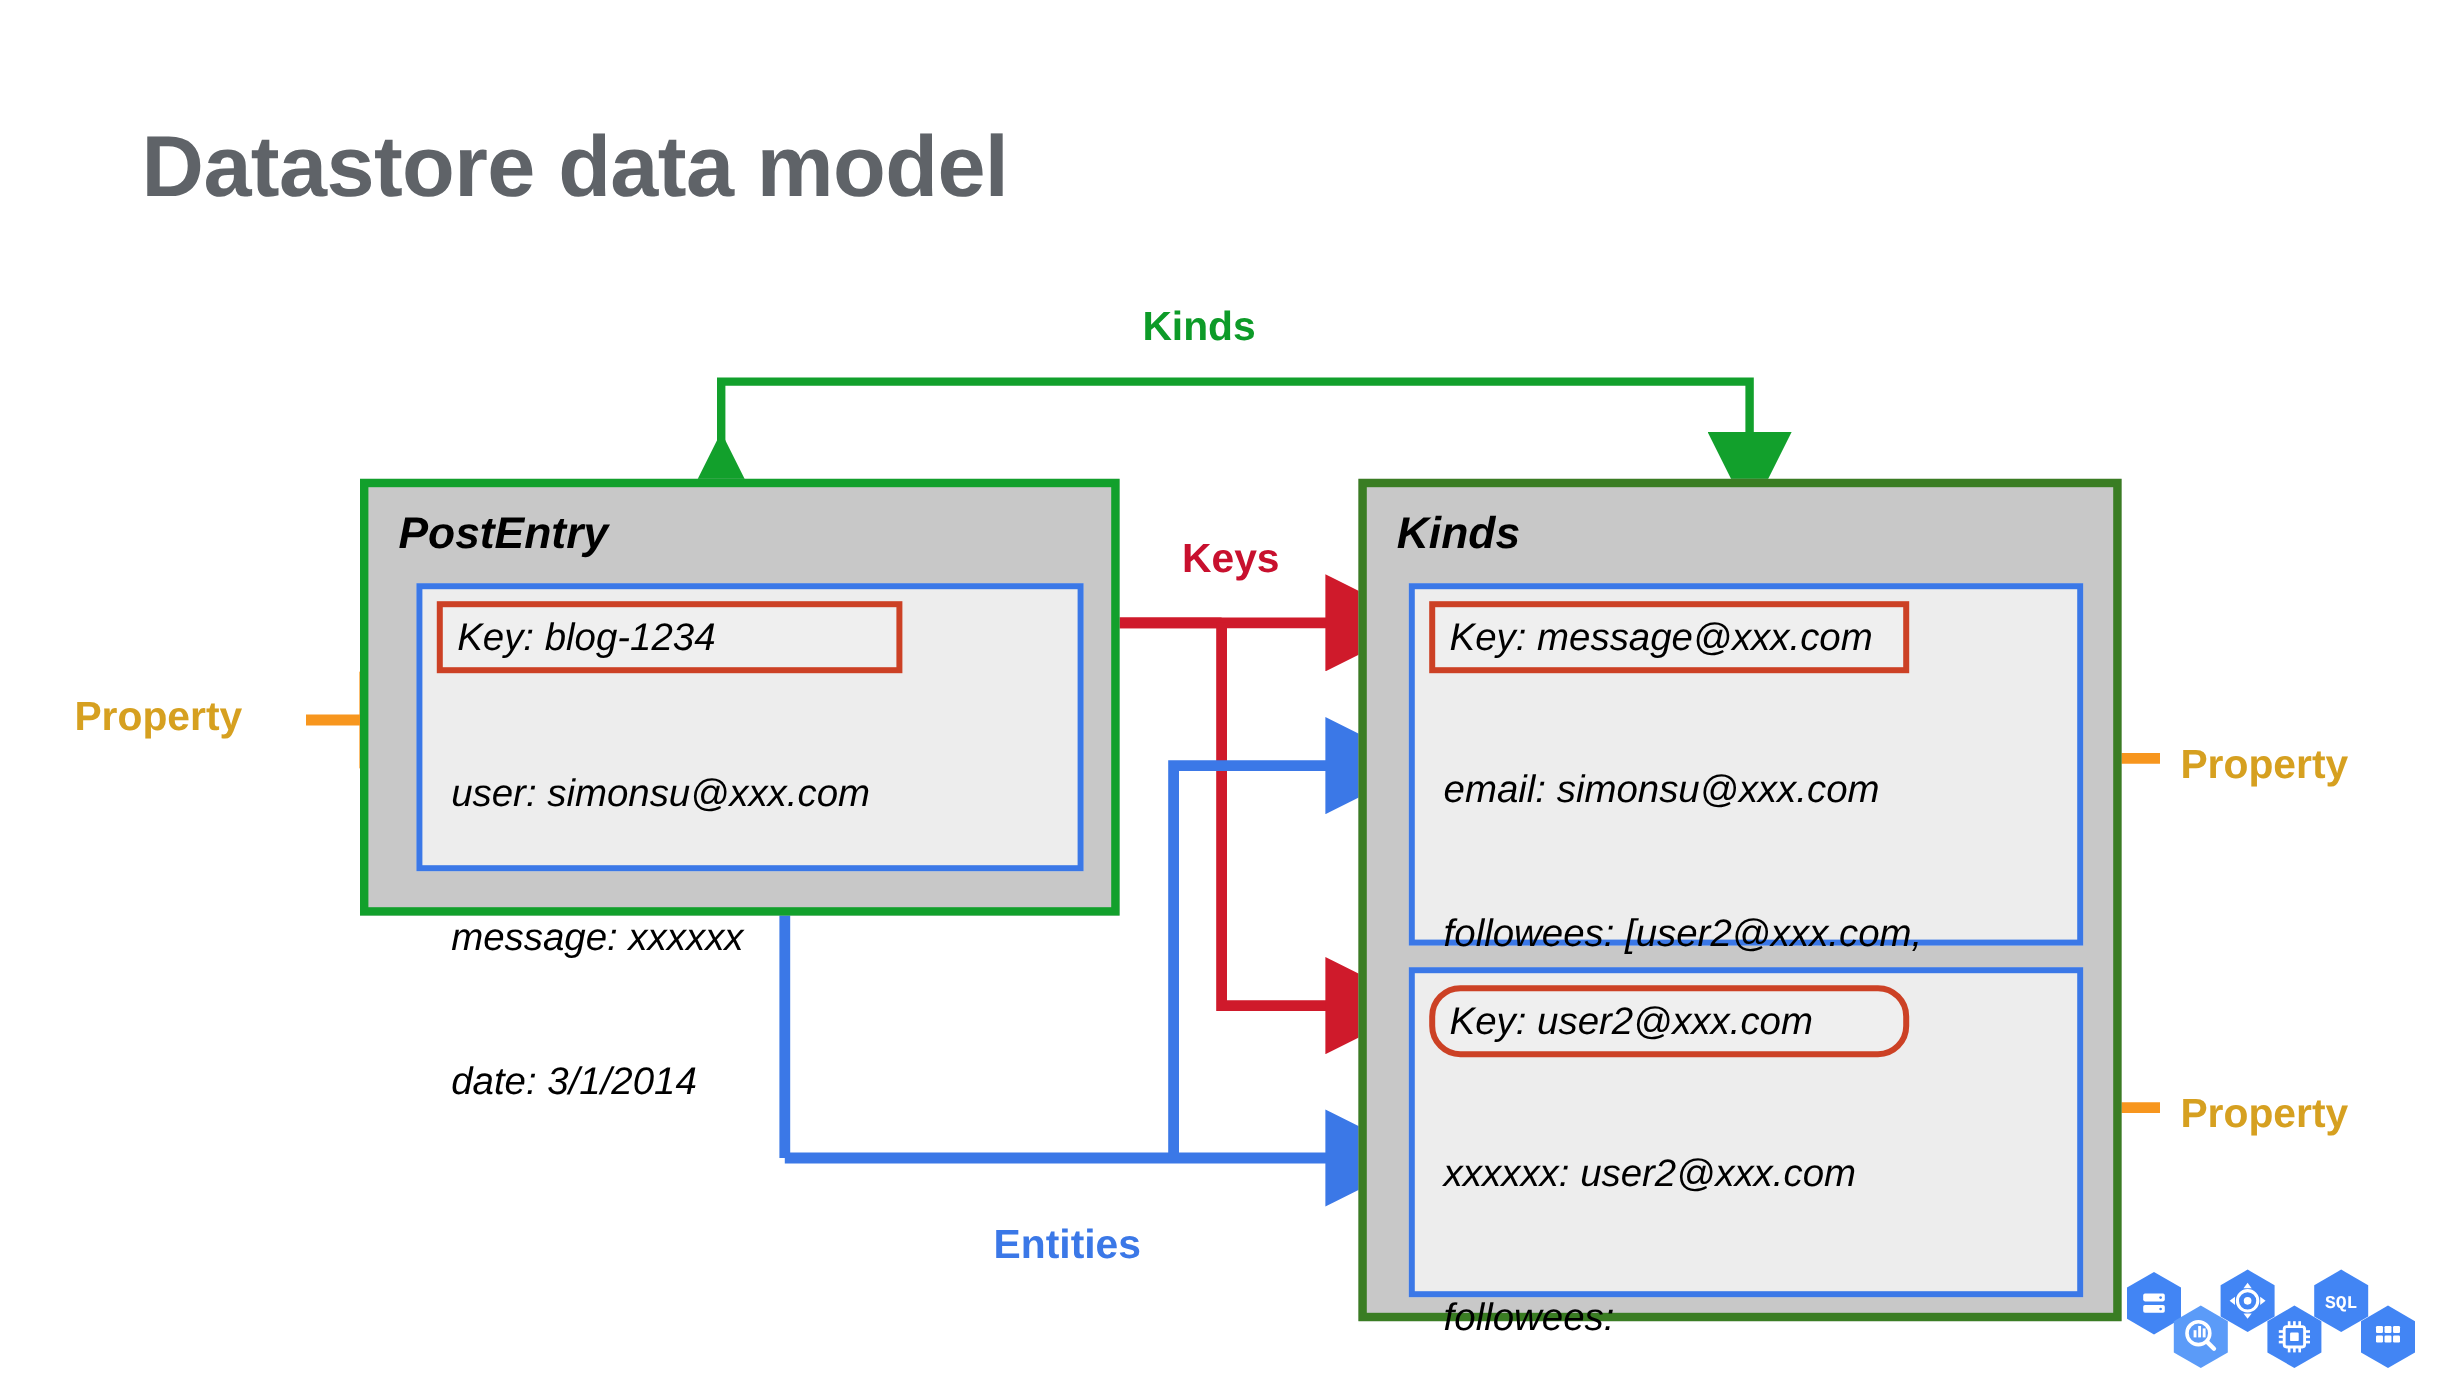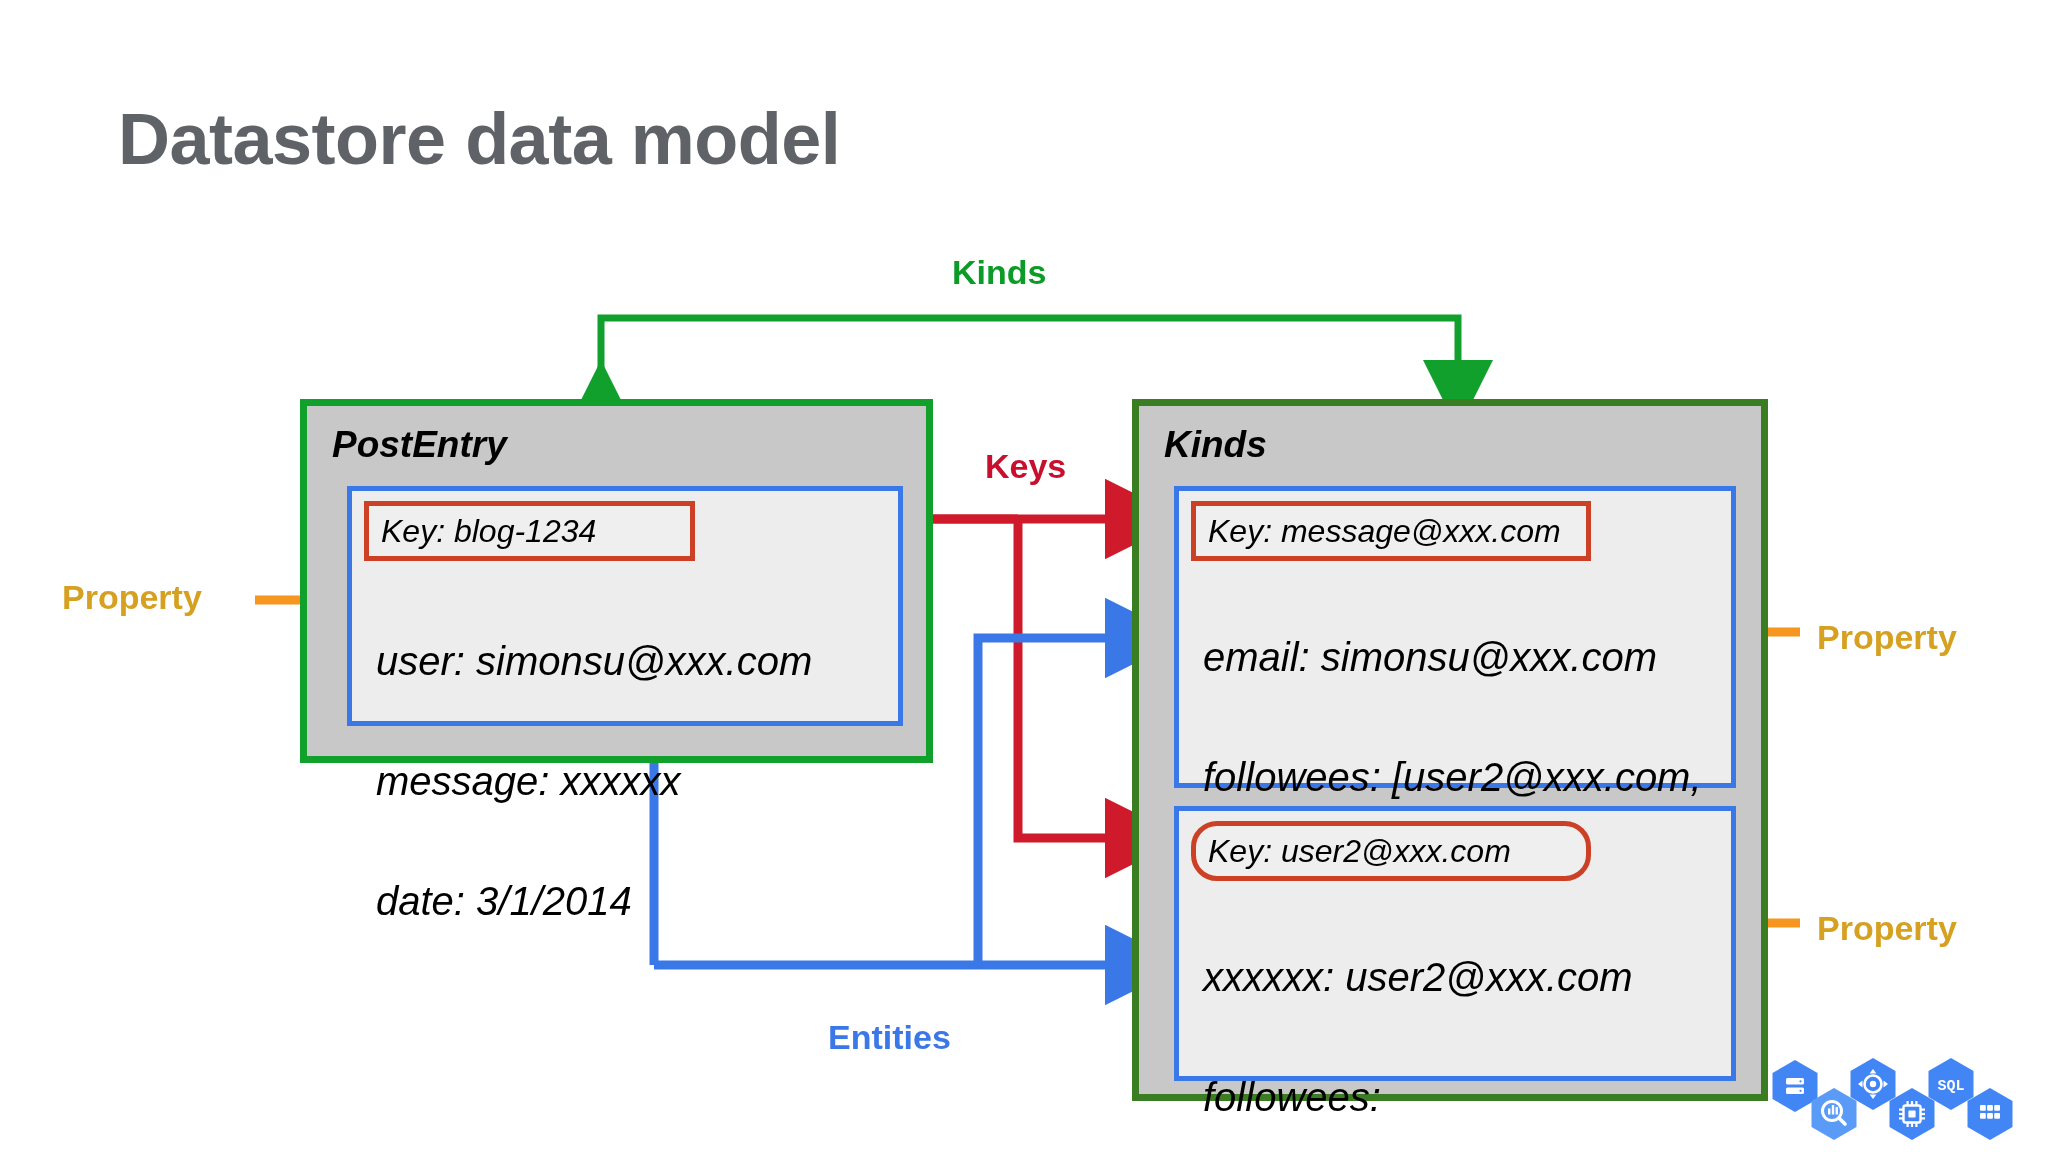--- a/index.html
+++ b/index.html
@@ -107,29 +107,29 @@
     top: 10px;
     border: 5px solid #cc4125;
     background: #efefef;
     box-sizing: border-box;
     font-size: 32px;
     color: #000;
     line-height: 44px;
     padding: 3px 10px 3px 12px;
     white-space: nowrap;
   }
-  #key-postentry-1 { width: 331px; }
+  #key-postentry-1 { width: 388px; }
   #key-user-1 { width: 400px; }
   #key-user-2 { width: 400px; border-radius: 26px; }
 
   
   .prop-list {
     position: absolute;
     left: 24px;
-    font-size: 40px;
+    font-size: 32px;
     color: #000000;
     line-height: 40px;
     white-space: pre;
   }
   #props-postentry-1 { top: 70px; }
   #props-user-1 { top: 66px; }
   #props-user-2 { top: 66px; }
   .prop-line { display: block; }
   .prop-line.indent { padding-left: 182px; }
   .prop-line.gap { margin-top: 14px; }

